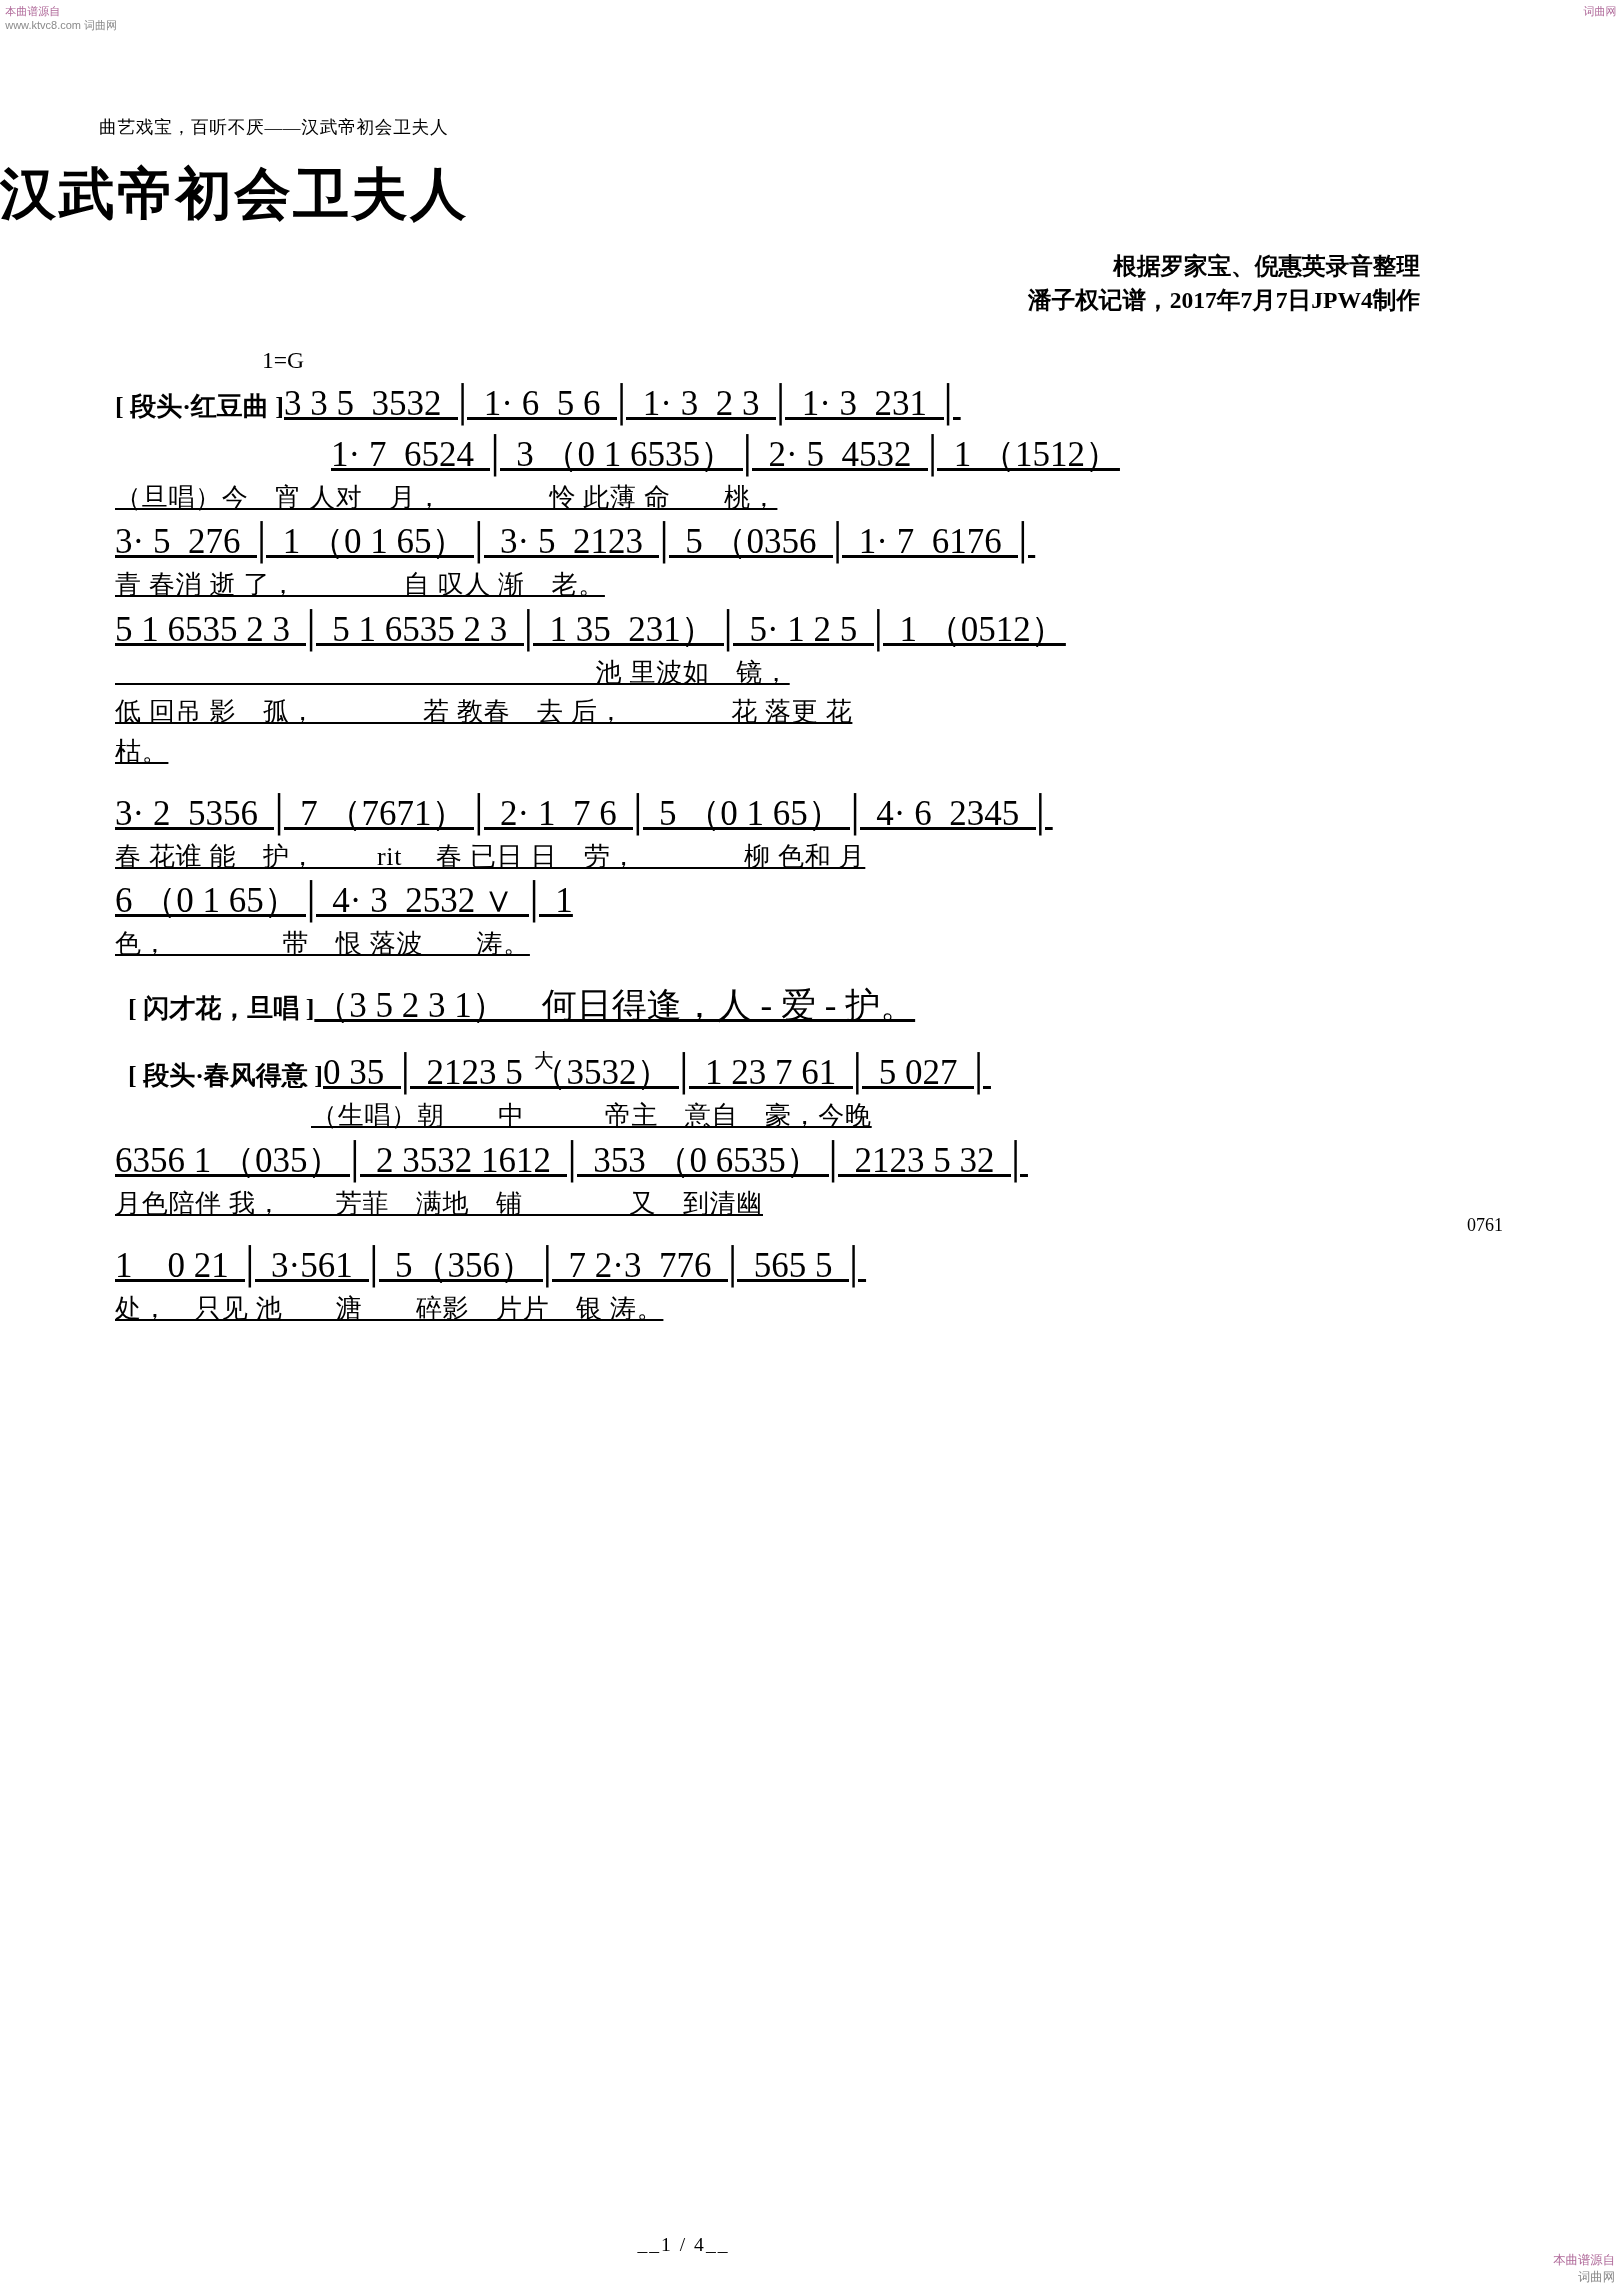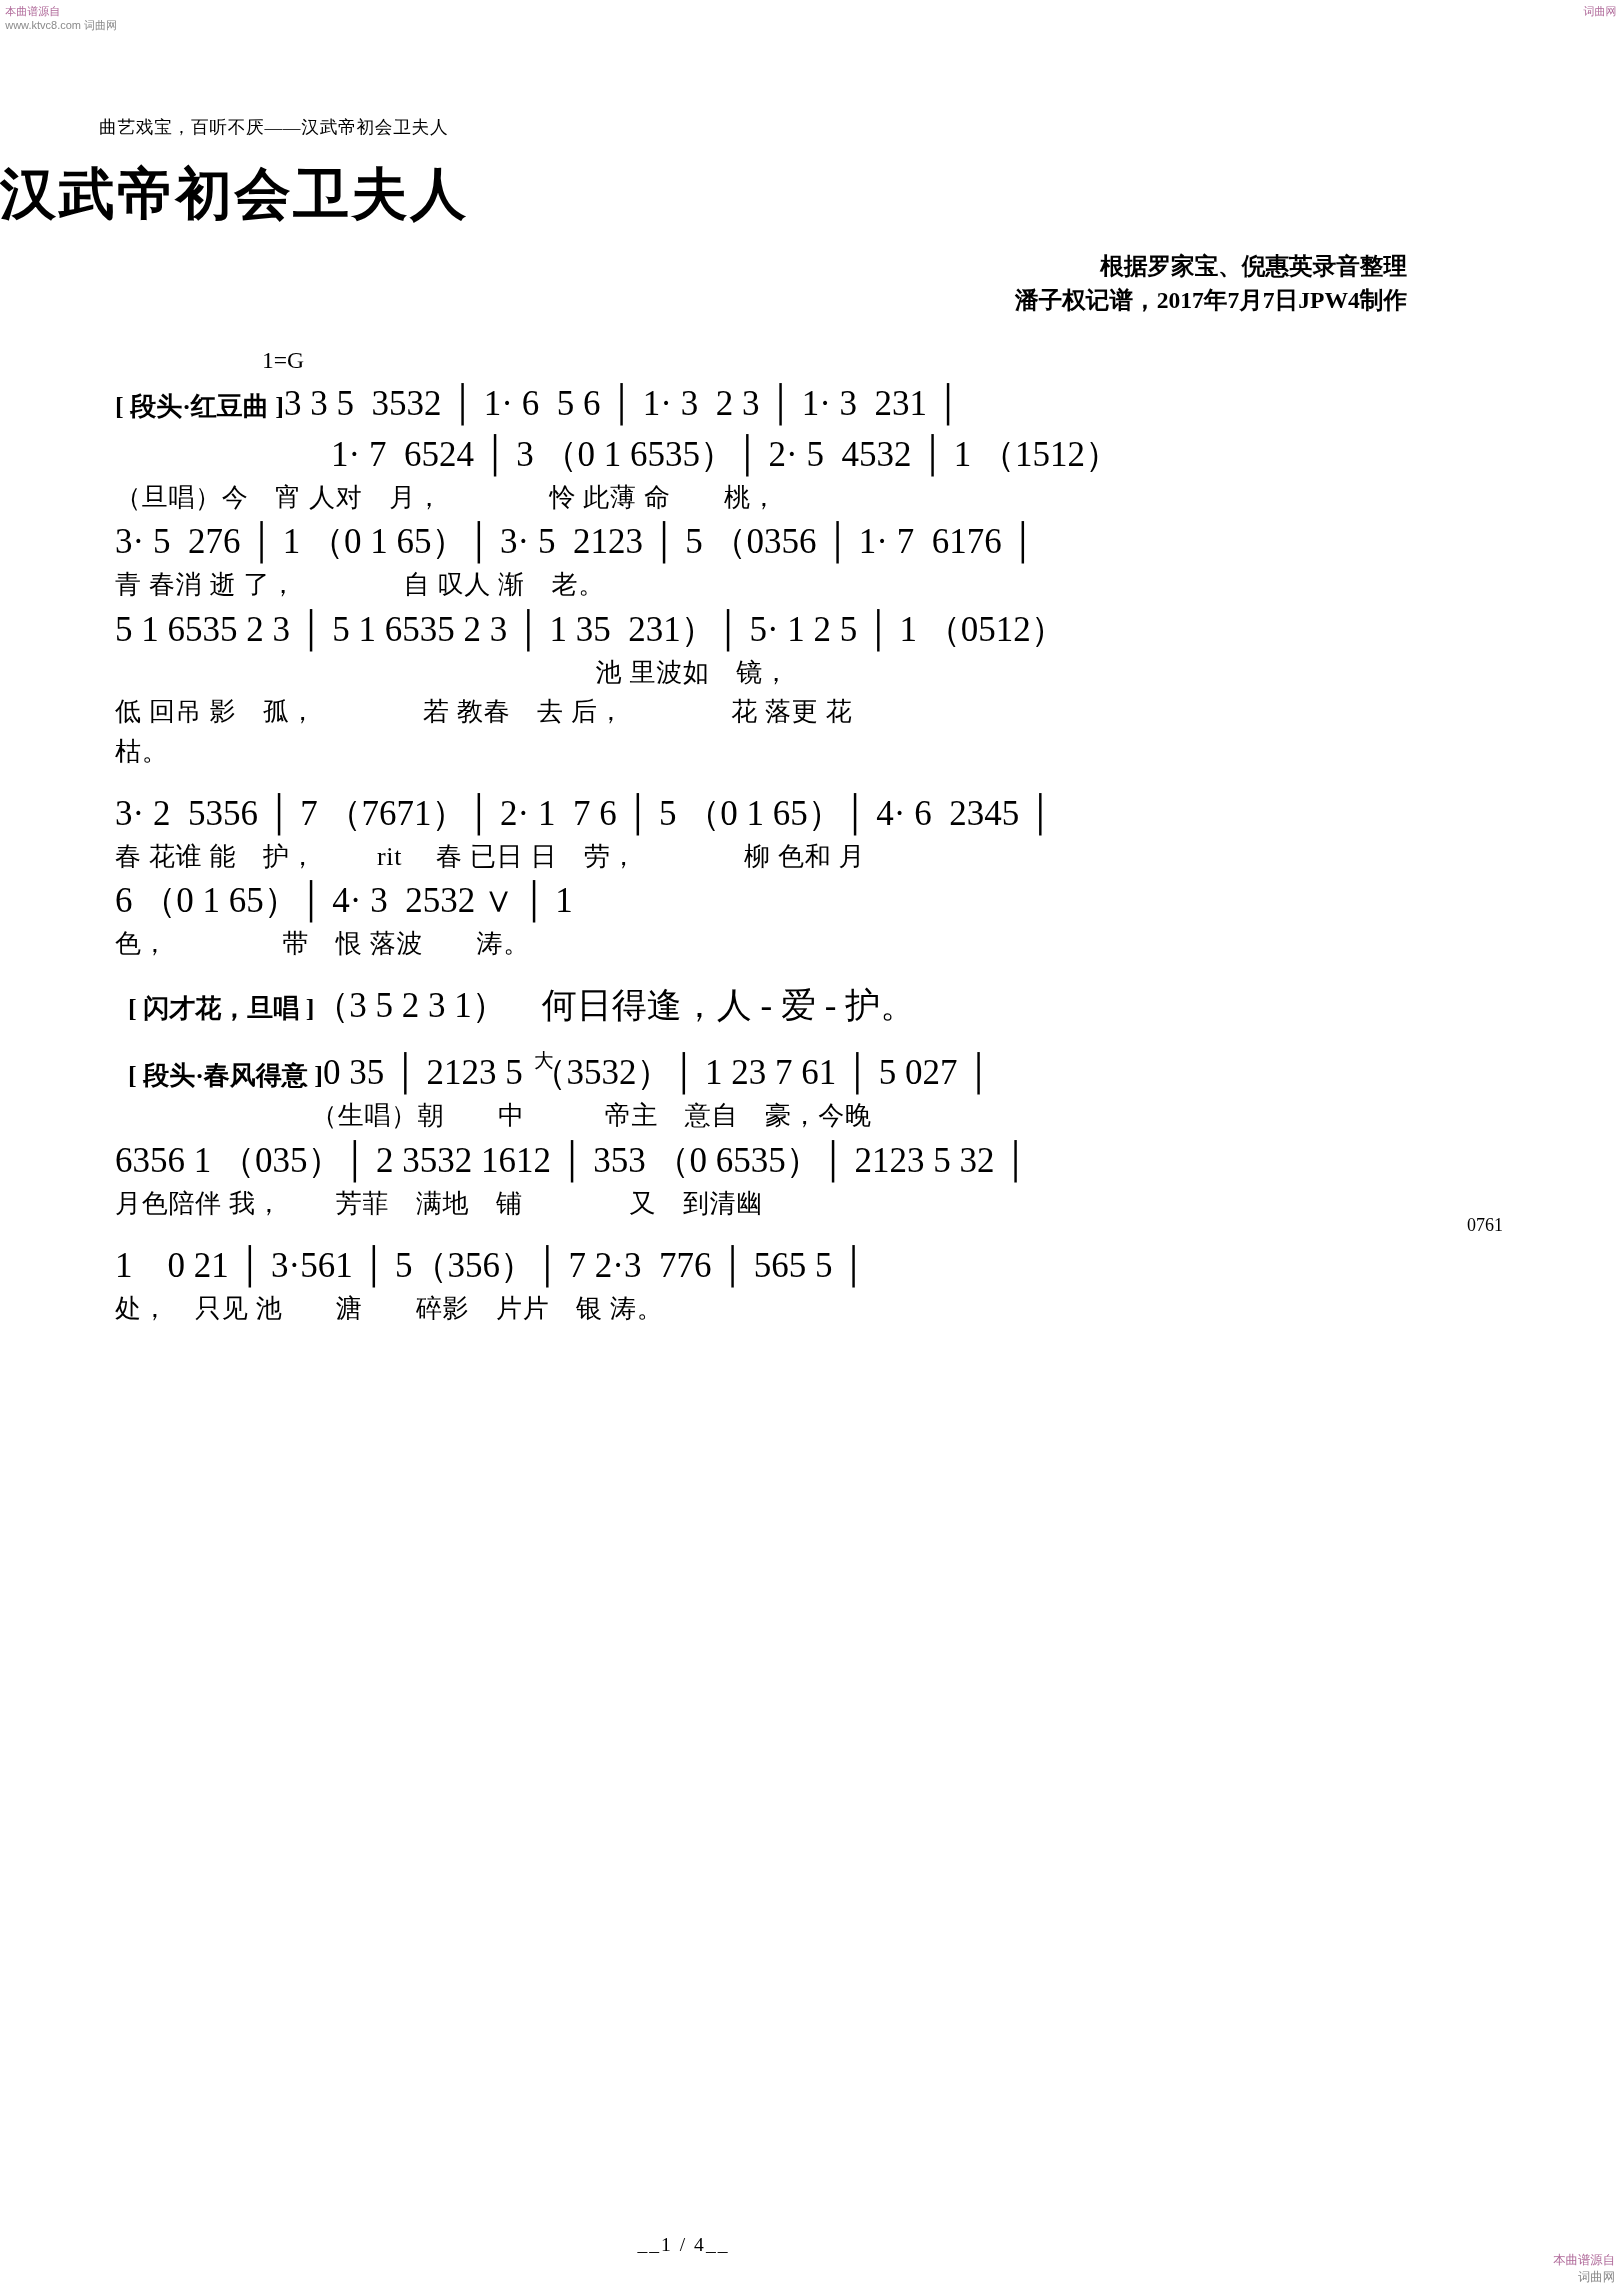--- a/index.html
+++ b/index.html
@@ -63,21 +63,21 @@
     position: absolute;
     left: 0; top: 157px;
     width: 1623px;
     font-size: 56px;
     font-weight: bold;
     font-family: "Liberation Serif", serif;
     letter-spacing: 2.6px;
   }
   .credits {
     position: absolute;
-    right: 216px; top: 249px;
+    right: 203px; top: 249px;
     text-align: right;
     font-size: 23.6px;
     font-weight: bold;
     line-height: 1.45;
     font-family: "Liberation Serif", serif;
   }
   .keysig {
     position: absolute;
     left: 262px; top: 347px;
     font-size: 23.6px;
@@ -92,20 +92,21 @@
     font-family: "Liberation Serif", serif;
     letter-spacing: 2px;
   }
 
   
   .score {
     position: absolute;
     left: 115px;
     top: 383px;
     width: 1427px;
+    text-decoration: underline;
   }
   .system {
     position: relative;
     margin-bottom: 2.6px;
   }
   .notes {
     font-family: "Liberation Serif", serif;
     font-size: 35px;
     letter-spacing: 0px;
     white-space: pre;

